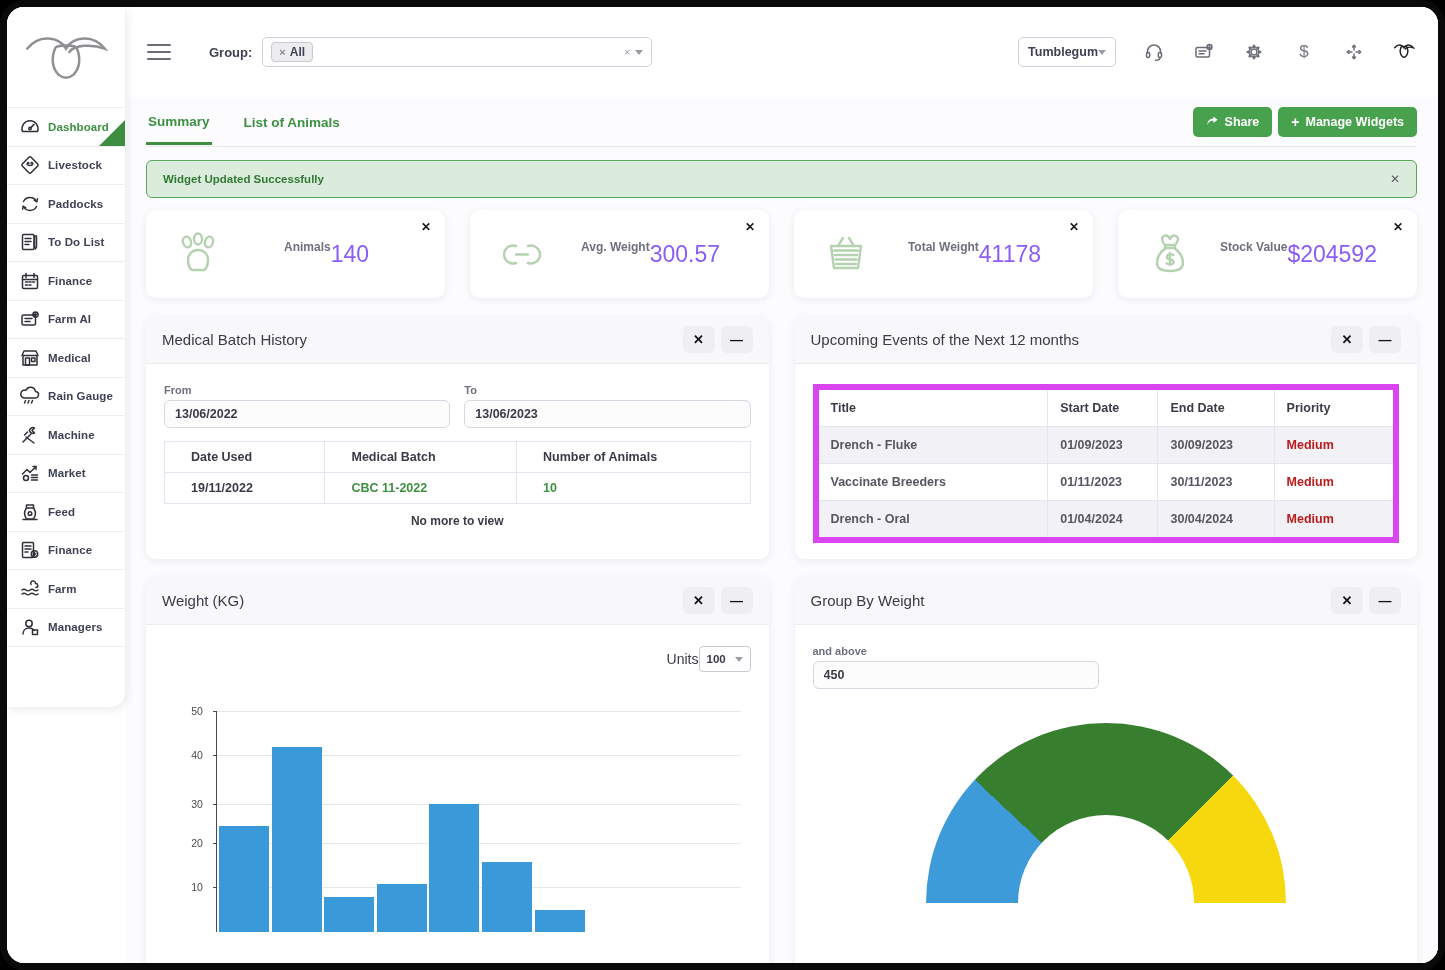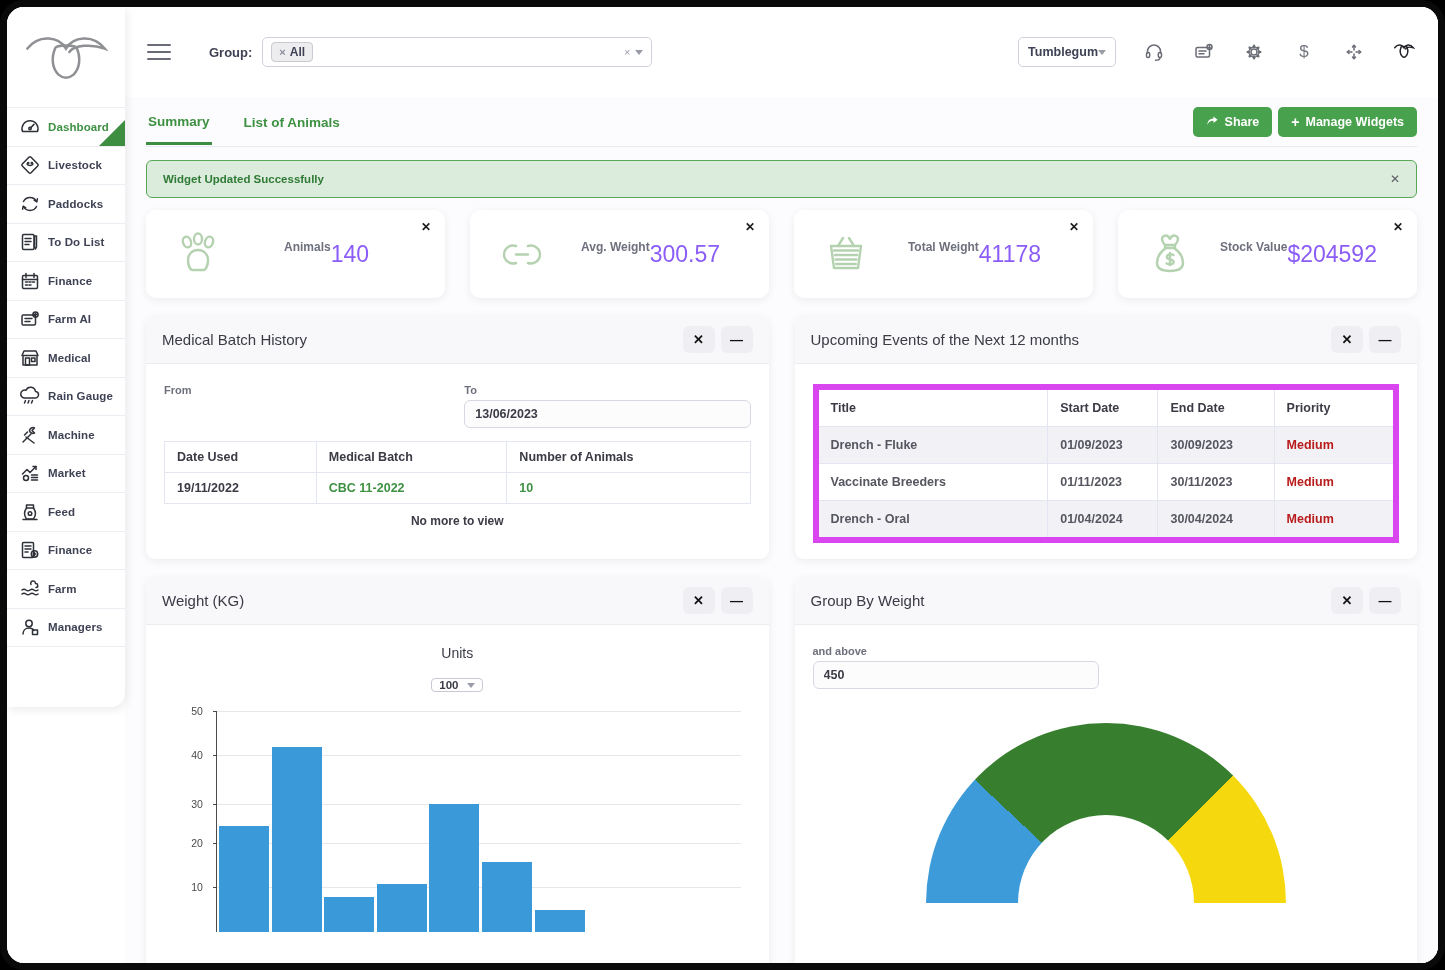--- a/index.html
+++ b/index.html
@@ -74,36 +74,36 @@
            color:#111; cursor:pointer; display:flex; align-items:center; justify-content:center; font-family:inherit; }
   .widget-body { padding:20px 18px 16px; }
 
   .field-label { font-size:11px; color:#6e707e; font-weight:700; margin-bottom:4px; }
   .field-input { width:100%; height:28px; border:1px solid #d6d8e2; border-radius:6px; background:#fcfcfd;
            font-size:12.5px; color:#3a3b45; font-weight:700; padding:0 10px; font-family:inherit; }
   .from-to { display:grid; grid-template-columns:1fr 1fr; gap:14px; }
 
   table { width:100%; border-collapse:collapse; }
   .mb-table { margin-top:13px; border:1px solid #e3e6f0; }
-  .mb-table th, .mb-table td { border:1px solid #e3e6f0; text-align:left; font-size:12.5px; padding:8px 12px; }
+  .mb-table th, .mb-table td { border:1px solid #e3e6f0; text-align:left; font-size:12.5px; padding:8px 26px; }
   .mb-table th { color:#3a3b45; font-weight:700; }
   .mb-table td { color:#3a3b45; font-weight:700; }
   .mb-table td.green { color:#3e9142; }
   .table-footer { text-align:center; font-size:12px; color:#3a3b45; font-weight:700; margin-top:10px; }
 
   .ev-table { border:6px solid #d946ef; }
   .ev-table th, .ev-table td { border:1px solid #e3e6f0; text-align:left; font-size:12.5px; padding:11px 12px; font-weight:700; }
   .ev-table th { color:#3a3b45; }
   .ev-table td { color:#55565f; }
   .ev-table tbody tr:nth-child(odd) { background:#f2f2f6; }
   .ev-table td.priority { color:#b91c1c; }
   .ev-table col.c-title{width:40%} .ev-table col.c-sd{width:19%} .ev-table col.c-ed{width:20%} .ev-table col.c-pr{width:21%}
 
   
-  .units-row { display:flex; align-items:center; gap:17px; height:28px;flex-direction:column; }
+  .units-row { display:flex; align-items:center; justify-content:flex-end; gap:0; height:28px; }
   .units-label { font-size:14px; color:#3a3b45; }
   .units-select { width:52px; height:26px; border:1px solid #c7c9d3; border-radius:4px; display:flex; align-items:center;
           justify-content:space-between; padding:0 7px; font-size:11.5px; color:#3a3b45; font-weight:700; cursor:pointer; }
   .bar-plot { position:relative; height:220px; margin:39px 10px 0 52px; border-left:1px solid #4a4a4a; }
   .gridline { position:absolute; left:0; right:0; height:1px; background:#e7e7e7; }
   .gridline .tick-label { position:absolute; left:-32px; top:-6px; width:24px; text-align:center; font-size:10.5px; color:#4a4a4a; }
   .gridline .tick-mark { position:absolute; left:-4px; top:0; width:4px; height:1px; background:#4a4a4a; }
   .bar { position:absolute; bottom:0; width:50px; background:#3a99d9; }
 
   
@@ -465,20 +465,21 @@
           <span class="widget-title">Medical Batch History</span>
           <span class="widget-btns">
             <button class="wbtn">✕</button>
             <button class="wbtn">—</button>
           </span>
         </div>
         <div class="widget-body">
           <div class="from-to">
             <div>
               <div class="field-label">From</div>
+              <input class="field-input" value="13/06/2022" style="">
             </div>
             <div>
               <div class="field-label">To</div>
               <input class="field-input" value="13/06/2023" style="">
             </div>
           </div>
           <table class="mb-table">
             <thead>
                   <tr>
               <th>Date Used</th>

